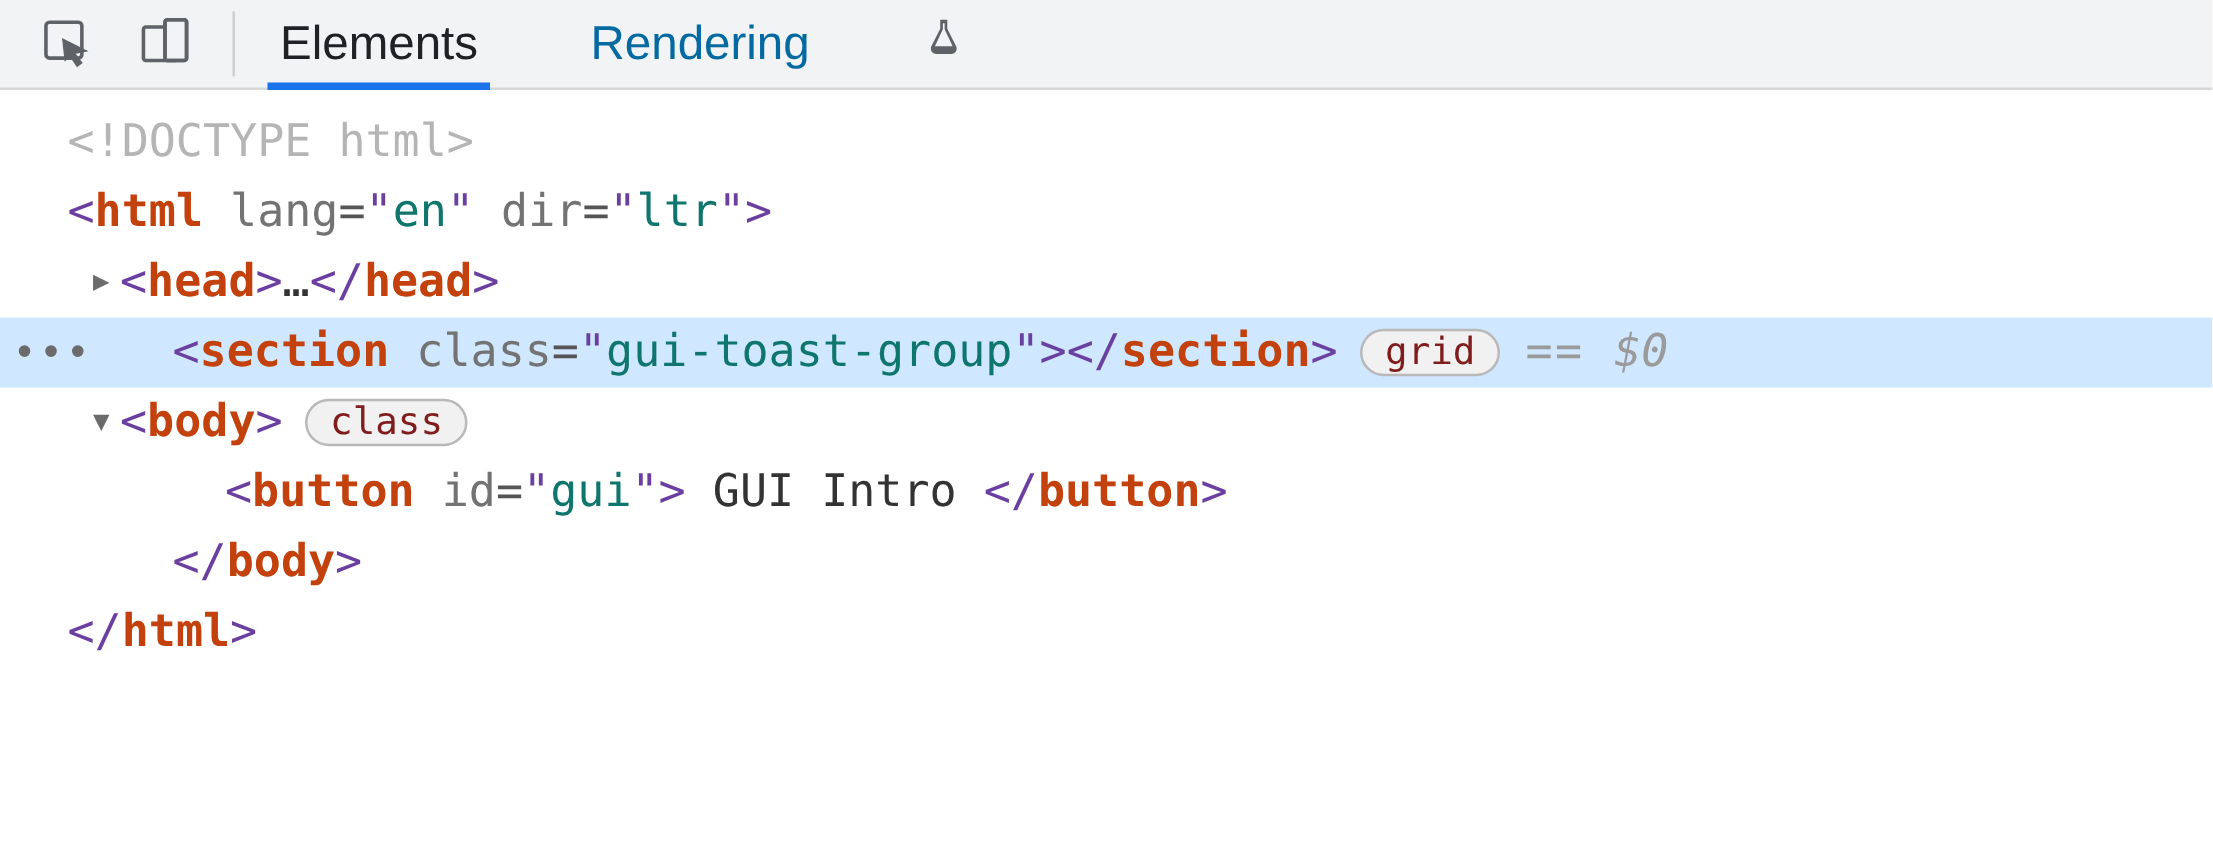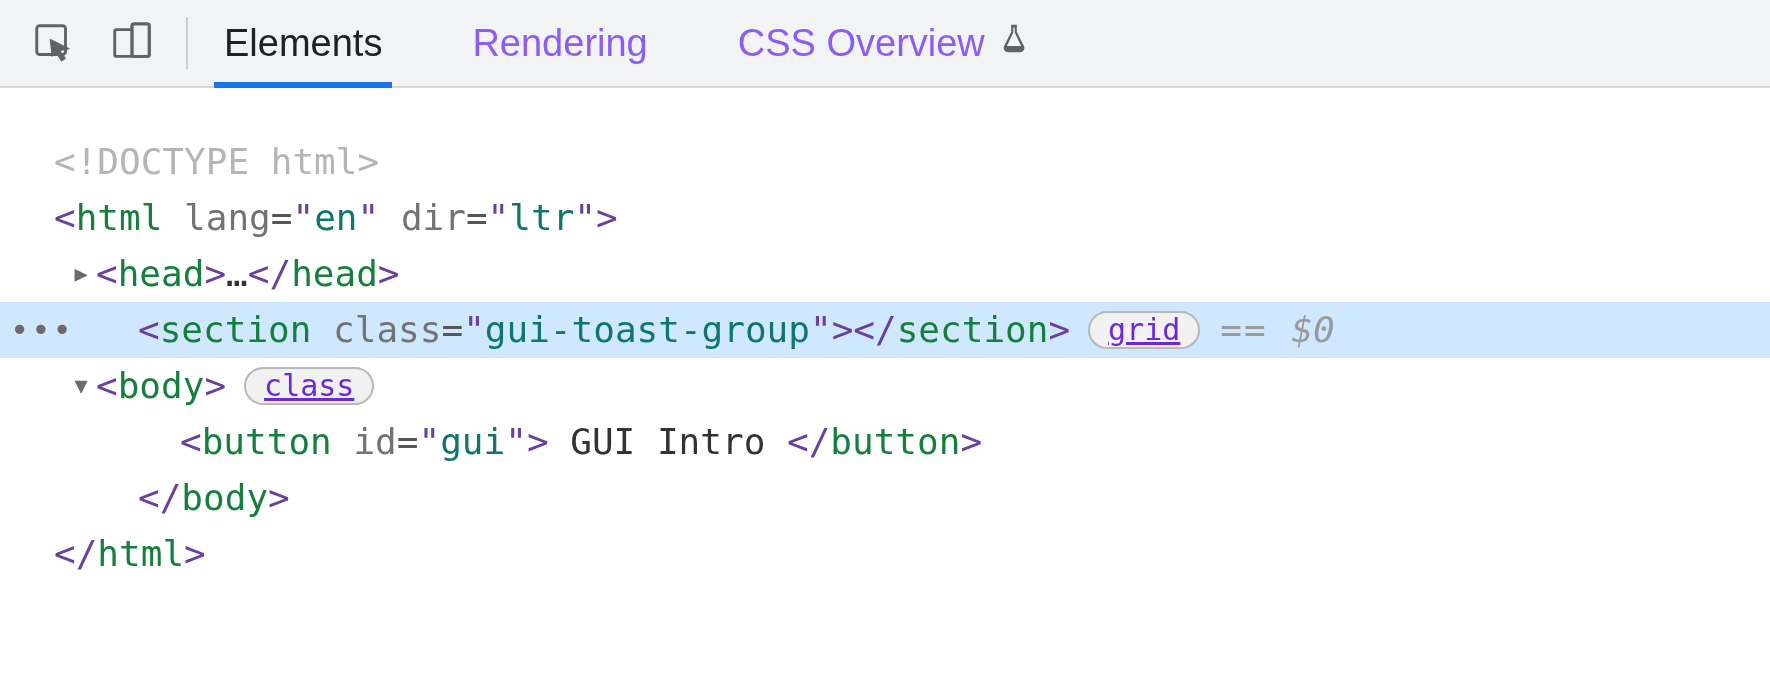--- a/index.html
+++ b/index.html
@@ -10,21 +10,21 @@
     height: 682px;
     font-family: -apple-system, BlinkMacSystemFont, "Segoe UI", Helvetica, Arial, sans-serif;
     background: #ffffff;
     overflow: hidden;
   }
 
   
   .toolbar {
     display: flex;
     align-items: center;
-    height: 88px;
+    height: 72px;
     background: #f1f3f4;
     border-bottom: 2px solid #d8d8d8;
     padding-left: 26px;
   }
   .tool-icon {
     width: 56px;
     height: 56px;
     display: flex;
     align-items: center;
     justify-content: center;
@@ -40,21 +40,21 @@
   .tabs {
     display: flex;
     align-items: stretch;
     height: 100%;
     gap: 70px;
   }
   .tab {
     display: flex;
     align-items: center;
     font-size: 38px;
-    color: #8b5cf6;
+    color: #0369a1;
     position: relative;
     cursor: default;
     padding: 0 10px;
     gap: 12px;
   }
   .tab.active {
     color: #202124;
   }
   .tab.active::after {
     content: "";
@@ -66,21 +66,20 @@
     background: #1a73e8;
   }
   .tab .flask svg { width: 34px; height: 34px; }
 
   
   .dom {
     font-family: ui-monospace, Menlo, Monaco, Consolas, monospace;
     font-size: 36px;
     line-height: 1;
     padding-top: 14px;
-    margin-top: 32px;
   }
   .row {
     display: flex;
     align-items: center;
     height: 56px;
     white-space: pre;
     padding-left: 54px;
   }
   .row .indent { display:inline-block; }
   .i1 { width: 42px; }
@@ -107,39 +106,38 @@
     position: absolute;
     left: 10px;
     color: #6b6b6b;
     font-size: 32px;
     letter-spacing: 2px;
   }
 
   
   .c-dim { color: #b5b5b5; }
   .c-punct { color: #6b3fa0; } 
-  .c-tag { color: #15803d; }   
+  .c-tag { color: #c2410c; font-weight: bold; }   
   .c-attr { color: #737373; }  
   .c-str { color: #0f766e; }   
   .c-eq  { color: #555; }
   .c-text { color: #333; }
 
   .badge {
     display: inline-flex;
     align-items: center;
     border: 2px solid #b9b9b9;
     background: #f1f1f1;
-    color: #6d28d9;
+    color: #7f1d1d;
     border-radius: 22px;
     padding: 2px 18px;
     font-size: 30px;
     margin-left: 18px;
     font-family: ui-monospace, Menlo, Monaco, Consolas, monospace;
     font-style: normal;
-    text-decoration: underline;
   }
 
   .tail {
     margin-left: 20px;
     color: #9a9a9a;
     font-style: normal;
   }
   .tail .eqeq { letter-spacing: 2px; }
   .tail .dollar { font-style: italic; }
 
@@ -164,21 +162,20 @@
   </div>
   <div class="divider"></div>
   <div class="tabs">
     <div class="tab active">
       <span>Elements</span>
     </div>
     <div class="tab">
       <span>Rendering</span>
     </div>
     <div class="tab">
-      <span>CSS Overview</span>
       <span class="flask">
         <svg viewBox="0 0 24 24" fill="#5f6368">
             <path d="M10 2h4v5l5 10a3 3 0 0 1-2.7 4.3H7.7A3 3 0 0 1 5 17L10 7V2zm1.5 2v3.4L7 17h10l-4.5-9.6V4h-1z"></path>
           </svg>
       </span>
     </div>
   </div>
 </div>
 
 <div class="dom">

